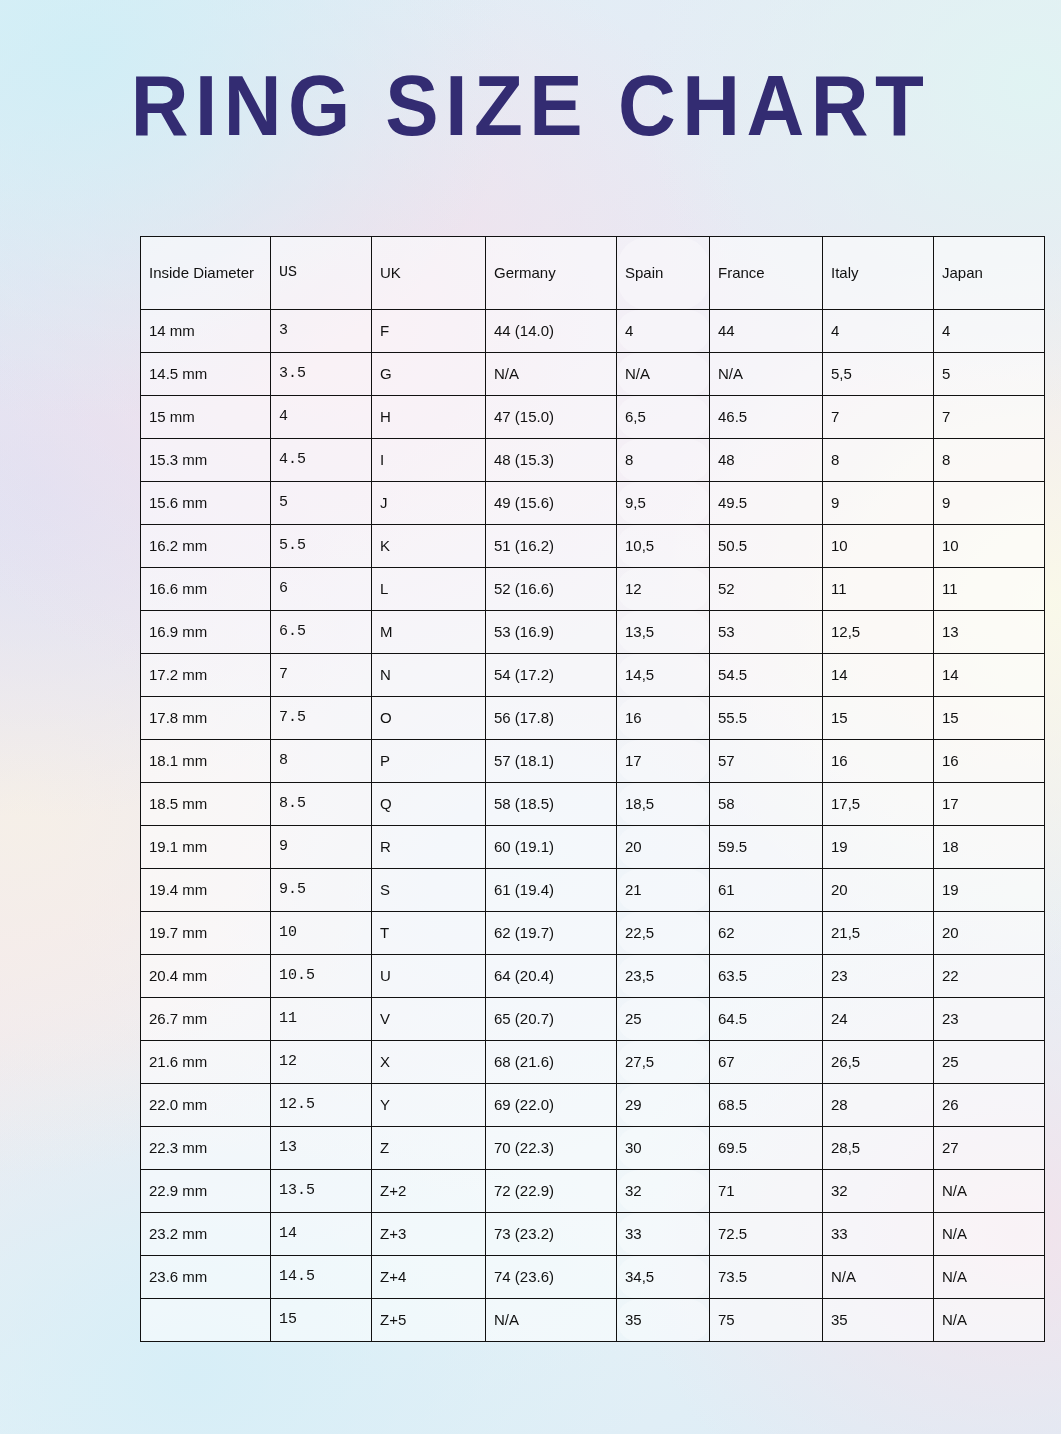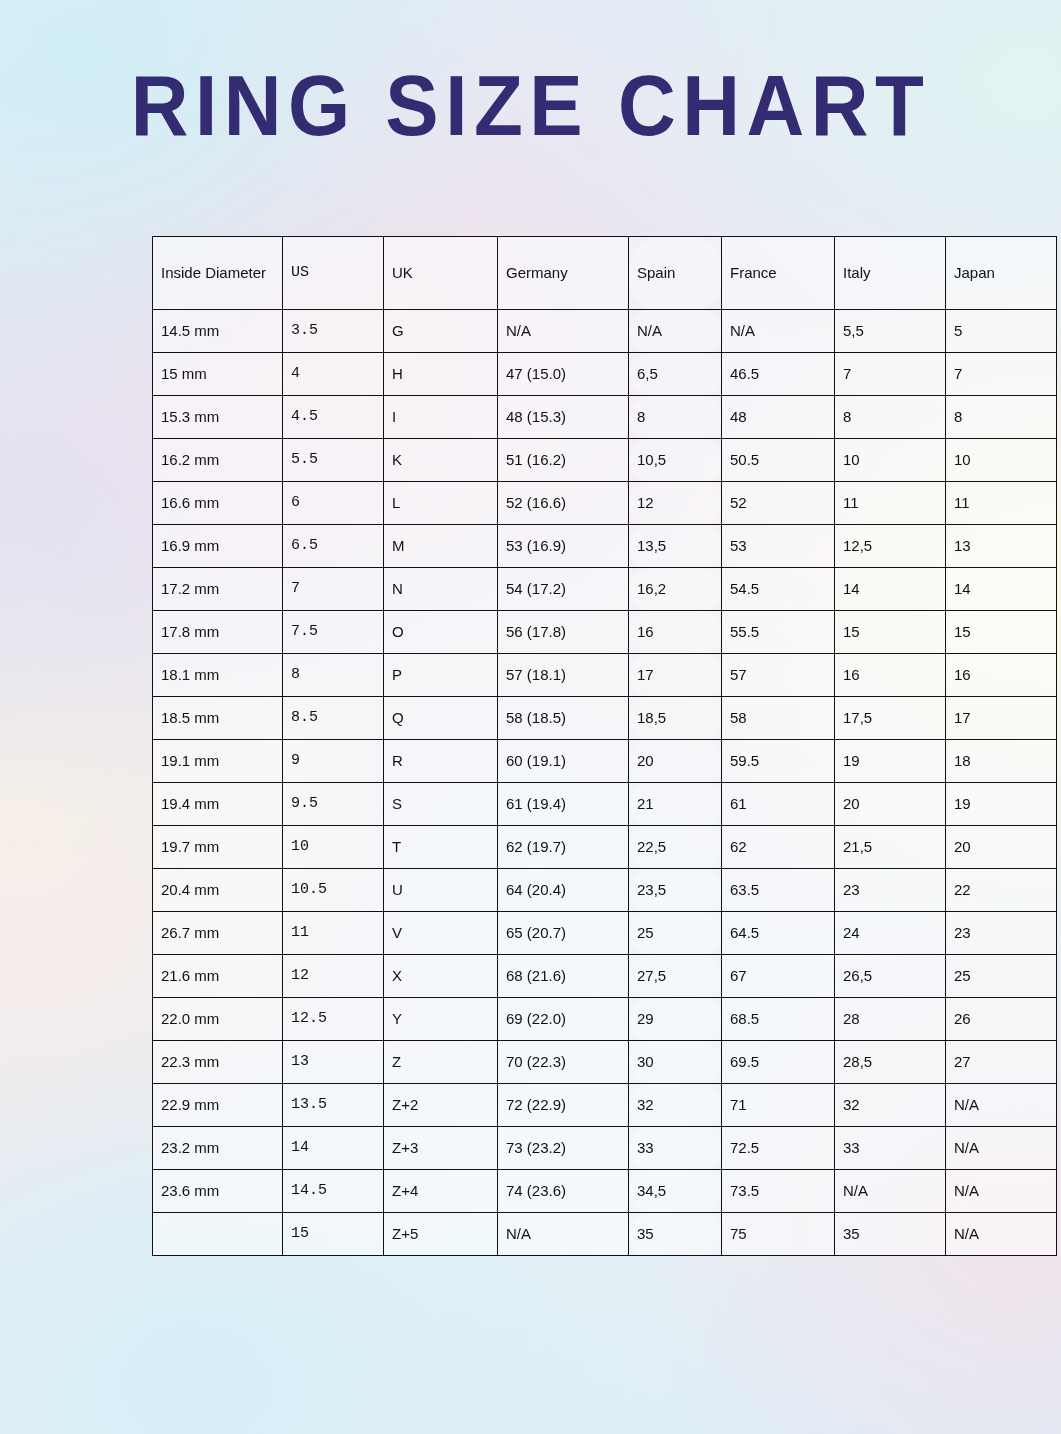--- a/index.html
+++ b/index.html
@@ -46,21 +46,21 @@
     line-height: 1;
     letter-spacing: 7px;
     color: #332c72;
     transform: scaleX(0.93);
     white-space: nowrap;
   }
 
   
   #chart-table {
     position: absolute;
-    left: 152px;
+    left: 140px;
     top: 236px;
     width: 768px;
     border-collapse: collapse;
     table-layout: fixed;
     font-size: 15px;
     color: #111111;
     background: rgba(255,255,255,0.38);
   }
   #chart-table td, #chart-table th {
     border: 1.6px solid #111111;
@@ -121,20 +121,30 @@
         <th class="c6">
           <span class="hdr-wrap">Italy</span>
         </th>
         <th class="c7">
           <span class="hdr-wrap">Japan</span>
         </th>
       </tr>
   </thead>
   <tbody id="body-rows">
       <tr>
+        <td class="c0">14 mm</td>
+        <td class="c1">3</td>
+        <td class="c2">F</td>
+        <td class="c3">44 (14.0)</td>
+        <td class="c4">4</td>
+        <td class="c5">44</td>
+        <td class="c6">4</td>
+        <td class="c7">4</td>
+      </tr>
+      <tr>
         <td class="c0">14.5 mm</td>
         <td class="c1">3.5</td>
         <td class="c2">G</td>
         <td class="c3">N/A</td>
         <td class="c4">N/A</td>
         <td class="c5">N/A</td>
         <td class="c6">5,5</td>
         <td class="c7">5</td>
       </tr>
       <tr>
@@ -151,20 +161,30 @@
         <td class="c0">15.3 mm</td>
         <td class="c1">4.5</td>
         <td class="c2">I</td>
         <td class="c3">48 (15.3)</td>
         <td class="c4">8</td>
         <td class="c5">48</td>
         <td class="c6">8</td>
         <td class="c7">8</td>
       </tr>
       <tr>
+        <td class="c0">15.6 mm</td>
+        <td class="c1">5</td>
+        <td class="c2">J</td>
+        <td class="c3">49 (15.6)</td>
+        <td class="c4">9,5</td>
+        <td class="c5">49.5</td>
+        <td class="c6">9</td>
+        <td class="c7">9</td>
+      </tr>
+      <tr>
         <td class="c0">16.2 mm</td>
         <td class="c1">5.5</td>
         <td class="c2">K</td>
         <td class="c3">51 (16.2)</td>
         <td class="c4">10,5</td>
         <td class="c5">50.5</td>
         <td class="c6">10</td>
         <td class="c7">10</td>
       </tr>
       <tr>
@@ -185,21 +205,21 @@
         <td class="c4">13,5</td>
         <td class="c5">53</td>
         <td class="c6">12,5</td>
         <td class="c7">13</td>
       </tr>
       <tr>
         <td class="c0">17.2 mm</td>
         <td class="c1">7</td>
         <td class="c2">N</td>
         <td class="c3">54 (17.2)</td>
-        <td class="c4">16,2</td>
+        <td class="c4">14,5</td>
         <td class="c5">54.5</td>
         <td class="c6">14</td>
         <td class="c7">14</td>
       </tr>
       <tr>
         <td class="c0">17.8 mm</td>
         <td class="c1">7.5</td>
         <td class="c2">O</td>
         <td class="c3">56 (17.8)</td>
         <td class="c4">16</td>

